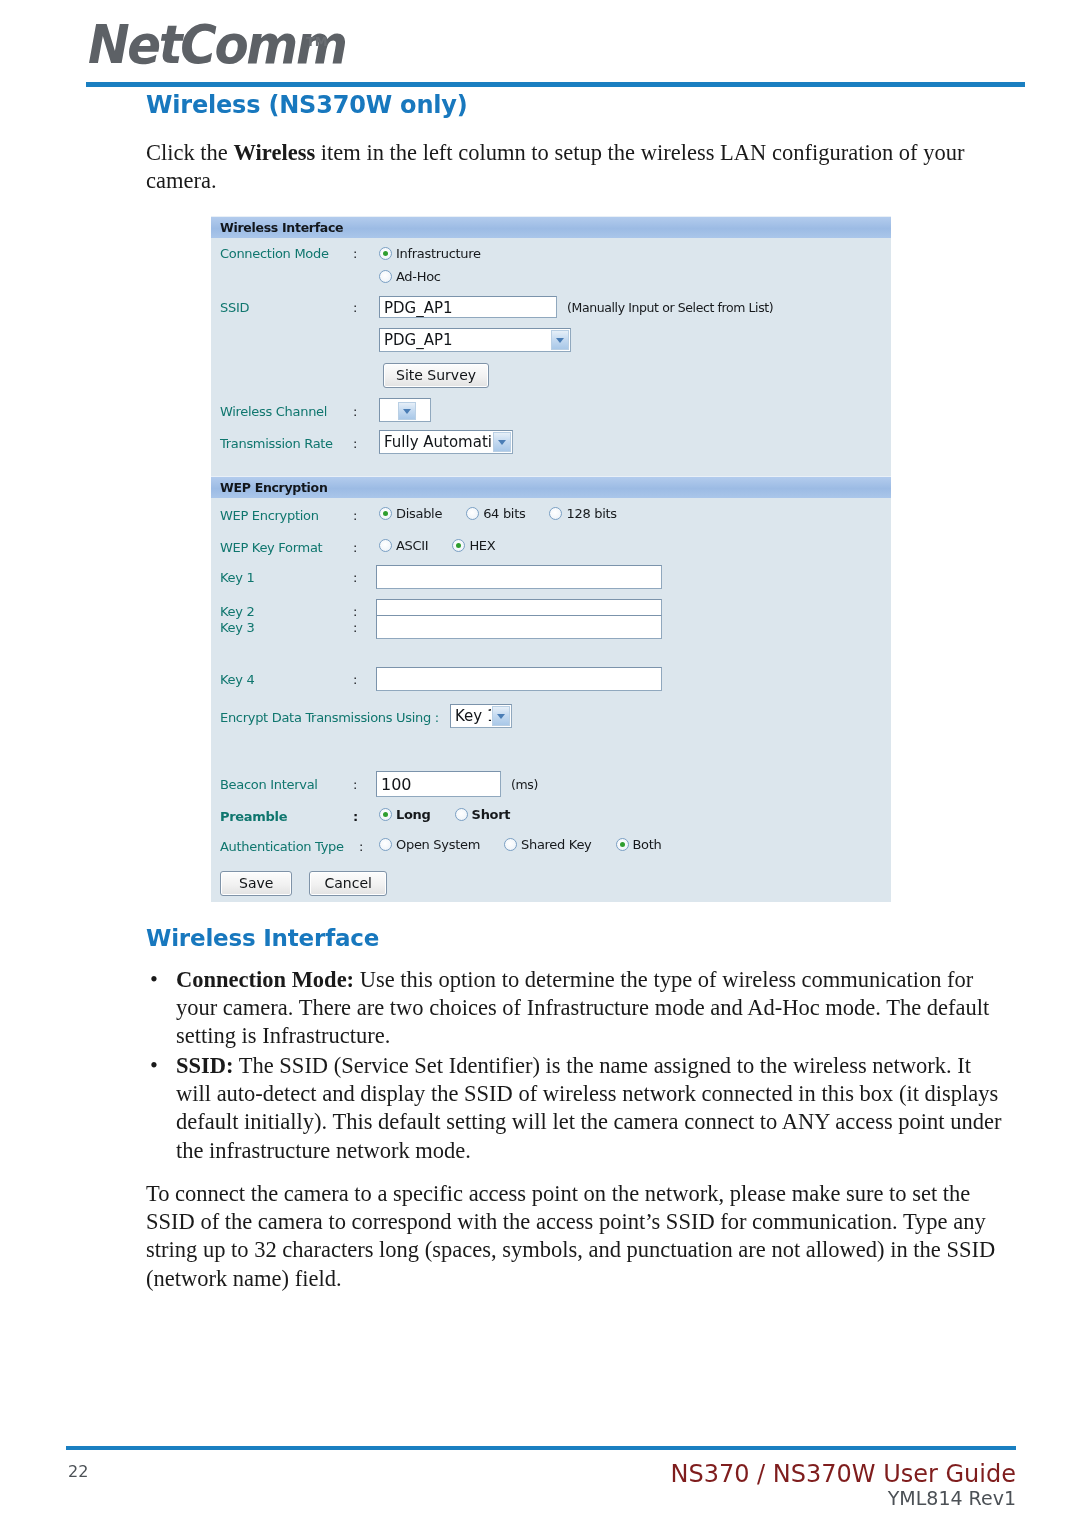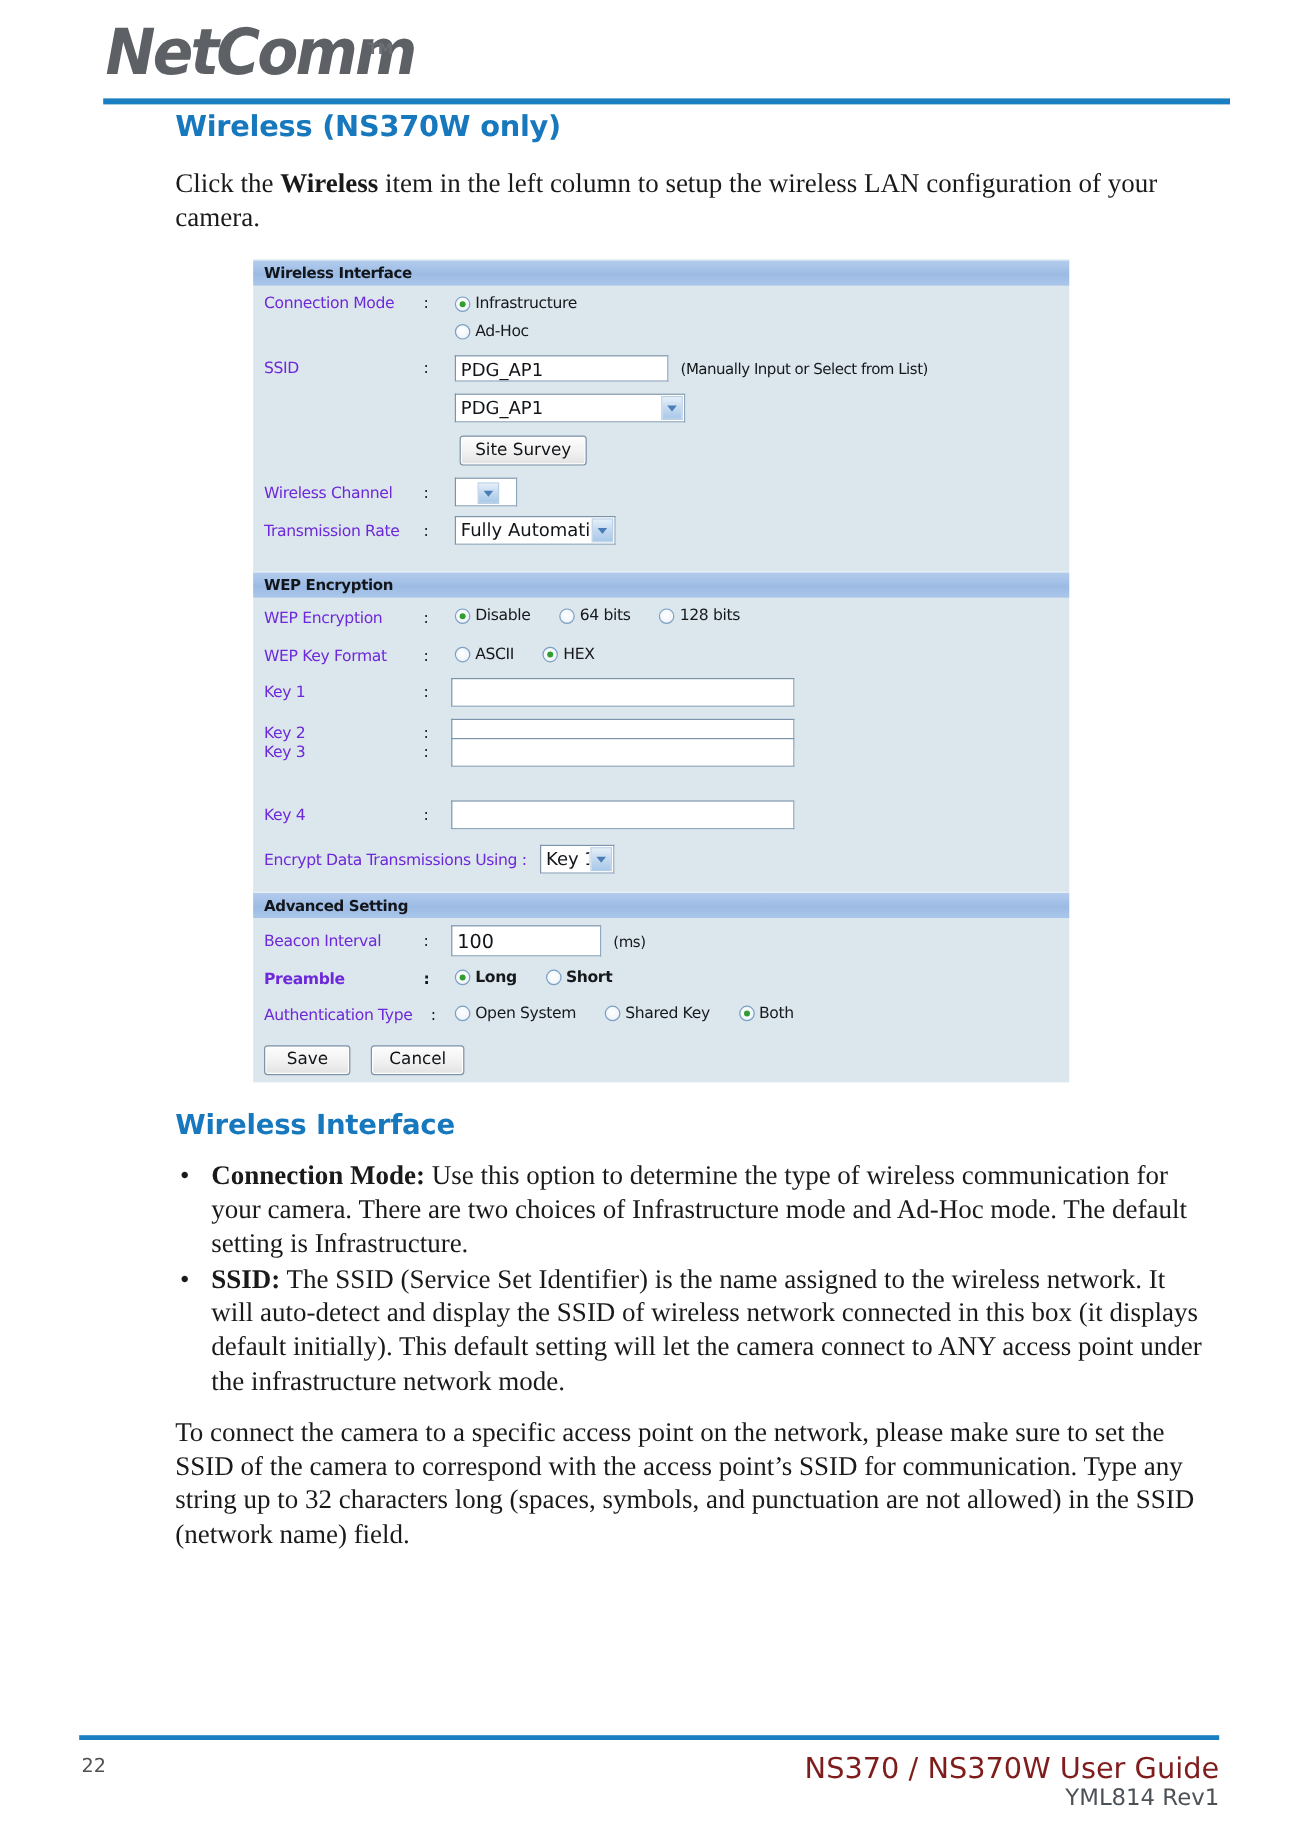--- a/index.html
+++ b/index.html
@@ -169,21 +169,21 @@
     position: absolute;
     left: 0;
     width: 680px;
     height: 30px;
   }
   .flabel {
     position: absolute;
     left: 9px;
     top: 4px;
     font-size: 13px;
-    color: #6d28d9;
+    color: #0f766e;
     white-space: nowrap;
     letter-spacing: -0.3px;
   }
   .fcolon {
     position: absolute;
     left: 142px;
     top: 4px;
     font-size: 13px;
     color: #16191c;
   }
@@ -522,23 +522,20 @@
     <div class="fctl" style="top:0px; left:239px;">
       <span class="tselect" style="width:62px;">
         <span class="val">Key 1</span>
         <span class="sel-arrow">
             <i></i>
           </span>
       </span>
     </div>
   </div>
 
-  <div class="sec-bar" style="top:527px;">
-    <div class="sec-bar-label">Advanced Setting</div>
-  </div>
 
   <div class="frow" style="top:555px;">
     <div class="flabel" style="top:6px;">Beacon Interval</div>
     <div class="fcolon" style="top:6px;">:</div>
     <div class="fctl" style="top:0px; left:165px;">
       <span class="tinput" style="width:125px; height:26px; font-size:16px; line-height:24px;">100</span>
       <span class="hint">(ms)</span>
     </div>
   </div>
 

